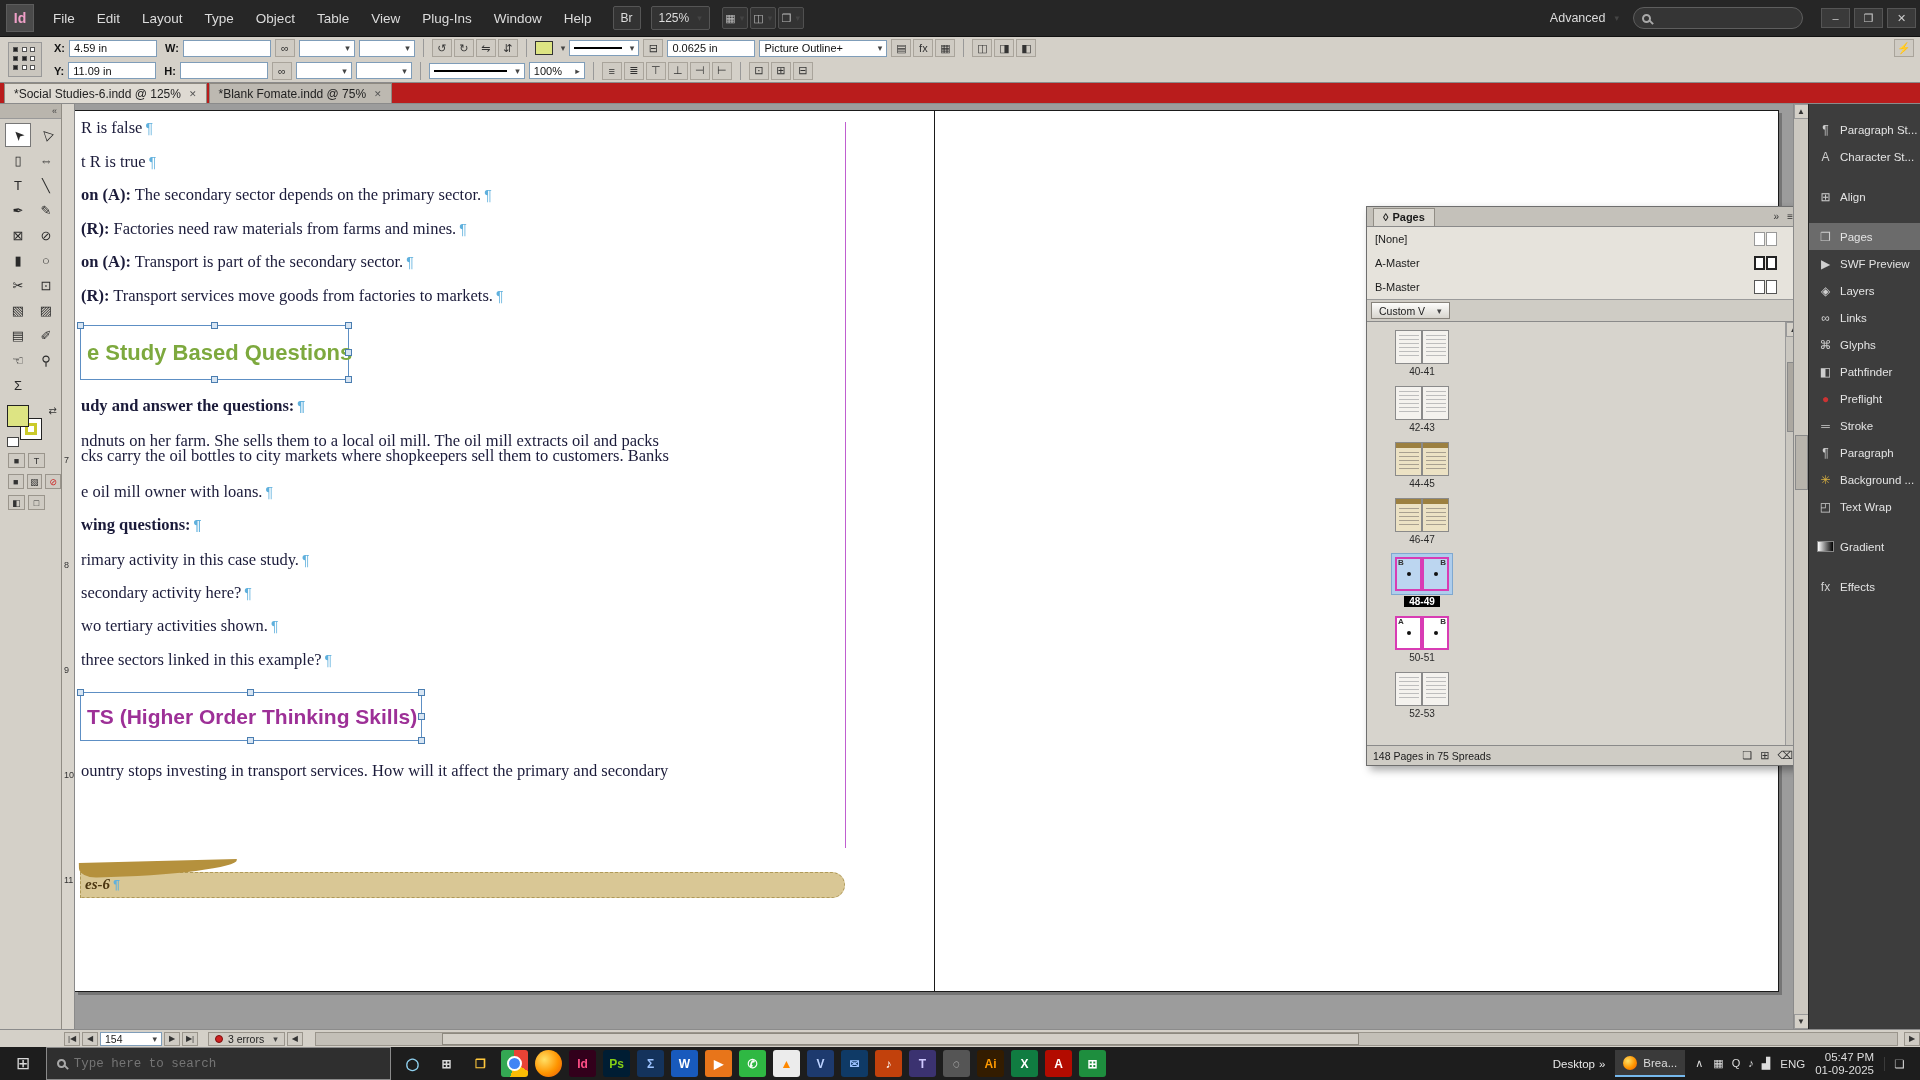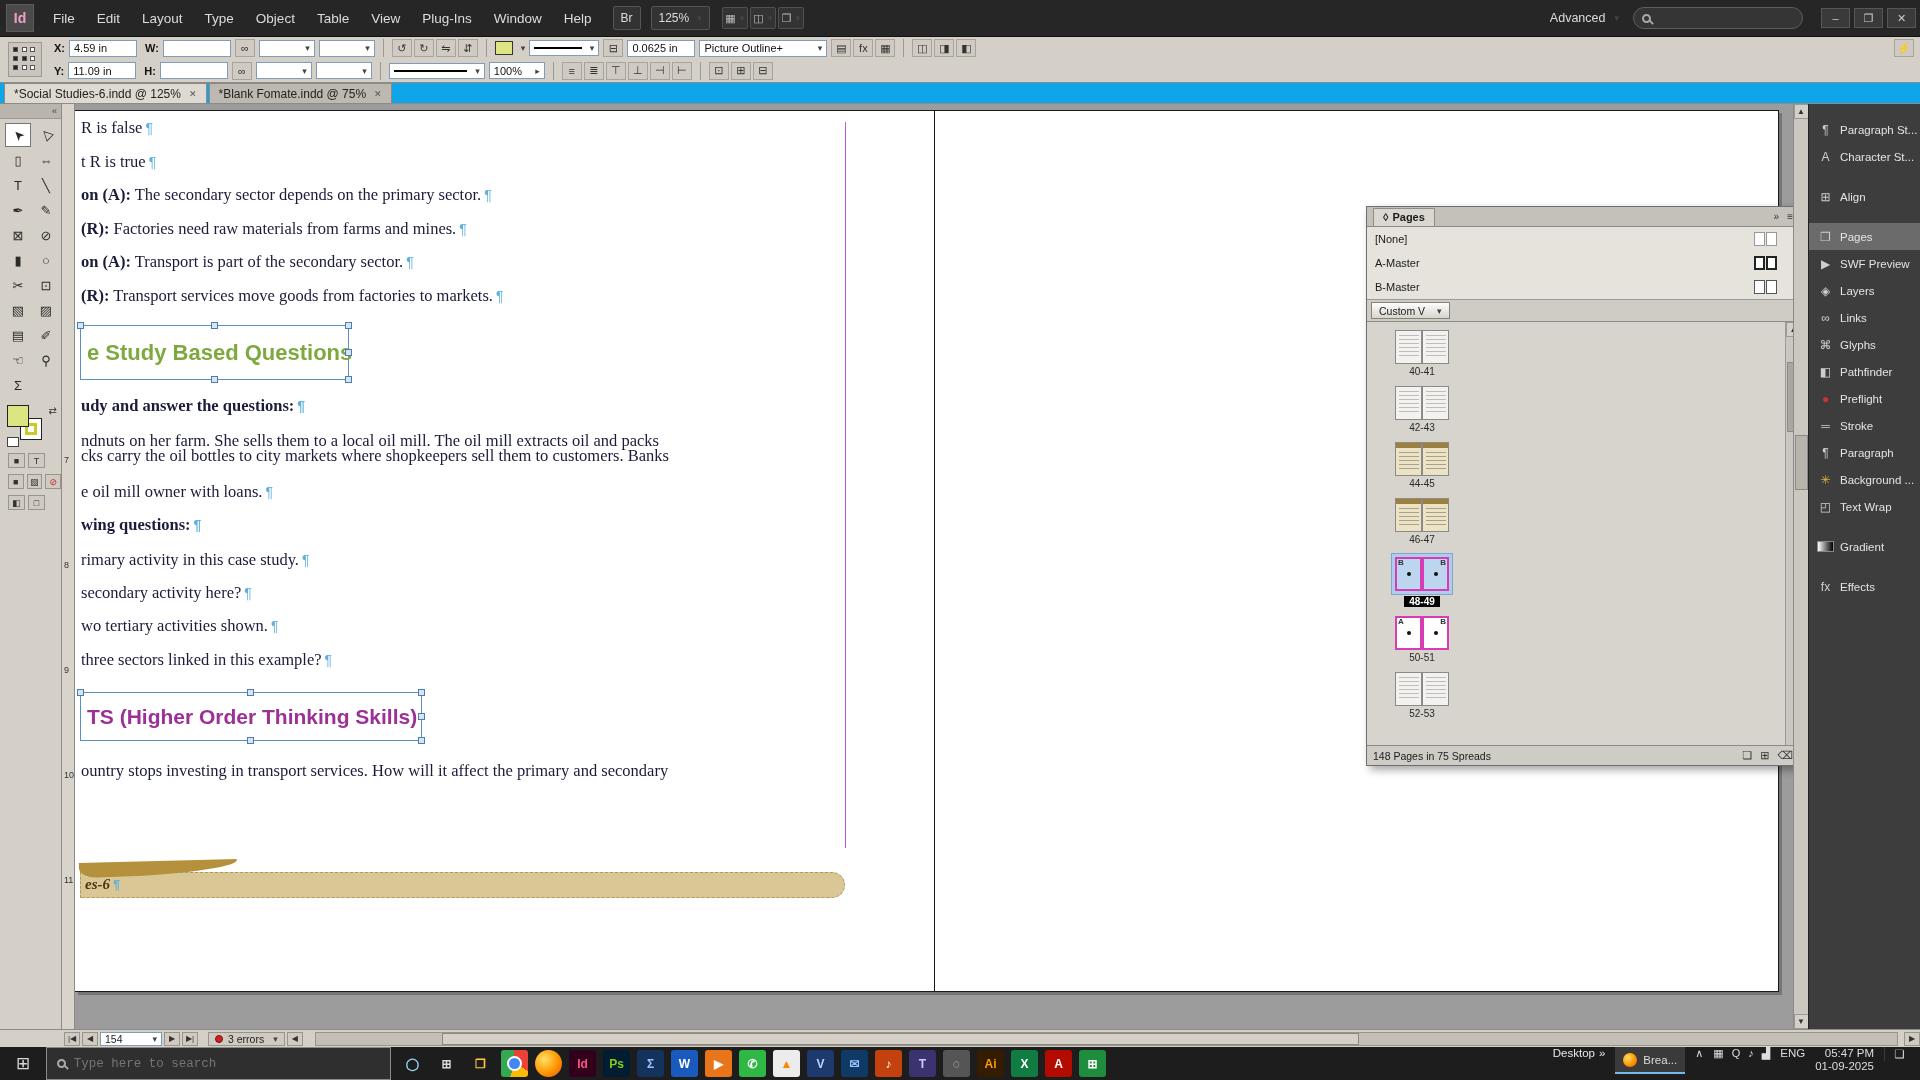--- a/index.html
+++ b/index.html
@@ -33,33 +33,33 @@
     color:#111;font-size:11px;align-items:stretch}
   .proxy{width:34px;margin:5px 2px 5px 8px;display:grid;grid-template-columns:repeat(3,1fr);
     grid-template-rows:repeat(3,1fr);gap:2px;padding:4px;background:#cac6be;border:1px solid #999}
   .proxy i{width:5px;height:5px;border:1px solid #555;background:#fff}
   .proxy i.on{background:#222}
   .cbcol{flex:1;display:flex;flex-direction:column}
   .cbrow{height:23px;display:flex;align-items:center;gap:4px;padding:0 6px}
   .cbl{font-weight:bold;margin-left:4px}
   .fld{height:17px;background:#fff;border:1px solid #7f9db9;display:inline-flex;align-items:center;
     padding:0 4px;font-size:11px}
-  .w66{width:68px}.w56{width:56px}
+  .w66{width:88px}.w56{width:56px}
   .dd{justify-content:space-between}
   .ddarr{color:#444;font-size:9px;margin-left:4px}
   .icob{min-width:20px;height:18px;border:1px solid #a9a49b;background:#cfcbc3;color:#333;
     display:inline-flex;align-items:center;justify-content:center;font-size:11px;padding:0 2px}
   .vsep{width:1px;height:18px;background:#999;margin:0 4px}
   .swatchmini{width:18px;height:14px;background:#dde483;border:1px solid #333}
   .linedrop{width:70px;height:16px;border:1px solid #7f9db9;background:#fff;display:flex;
     align-items:center;padding:0 4px;gap:4px}
   .linedrop i{flex:1;height:2px;background:#000}
 
   
-  .tabsbar{height:21px;background:#0ea5e9;display:flex;align-items:flex-end;padding-left:4px;
+  .tabsbar{height:21px;background:#b91c1c;display:flex;align-items:flex-end;padding-left:4px;
     border-bottom:1px solid #8b8b8b}
   .dtab{height:20px;display:flex;align-items:center;gap:8px;padding:0 9px;font-size:12px;color:#222;
     background:#bdb9b1;border:1px solid #8e8a82;border-bottom:none;margin-right:2px}
   .dtab.active{background:#dedad2;font-weight:normal}
   .tclose{font-size:9px;color:#555}
 
   
   .workspace{display:flex;height:925px}
 
   
@@ -206,21 +206,21 @@
     gap:8px;padding:0 10px}
   .tsearch input{background:transparent;border:none;outline:none;color:#cfcfcf;font-size:12.5px;
     font-family:Liberation Mono, monospace;width:100%}
   .tapps{display:flex;align-items:center;gap:7px;padding:0 8px}
   .tapp{width:27px;height:27px;border-radius:3px;display:flex;align-items:center;justify-content:center;
     font-size:12px;font-weight:bold}
   .tapp.chrome{background:conic-gradient(#ea4335 0 33%,#fbbc05 33% 55%,#34a853 55% 100%);position:relative}
   .tapp.chrome::after{content:"";position:absolute;width:11px;height:11px;background:#4285f4;
     border:2px solid #fff;border-radius:50%}
   .tapp.fox{background:radial-gradient(circle at 35% 35%,#ffe066,#ff9500 55%,#e8540c);border-radius:50%}
-  .tright{margin-left:auto;display:flex;align-items:flex-start;gap:10px;padding-right:6px;font-size:11.5px}
+  .tright{margin-left:auto;display:flex;align-items:center;gap:10px;padding-right:6px;font-size:11.5px}
   .deskgrp{display:flex;align-items:center;gap:4px;color:#e8e8e8}
   .winbutton{display:flex;align-items:center;gap:6px;background:#3a3a3a;height:27px;padding:0 8px;
     border-bottom:2px solid #76b9ed;font-size:11.5px}
   .foxmini{width:14px;height:14px;border-radius:50%;background:radial-gradient(circle at 35% 35%,#ffe066,#ff9500 55%,#e8540c)}
   .trayic{color:#ddd;font-size:11px}
   .clock{text-align:right;line-height:13px;font-size:11.5px}
   .actioncenter{width:30px;display:flex;align-items:center;justify-content:center;border-left:1px solid #3a3a3a}
 </style>
 </head>
 <body>

